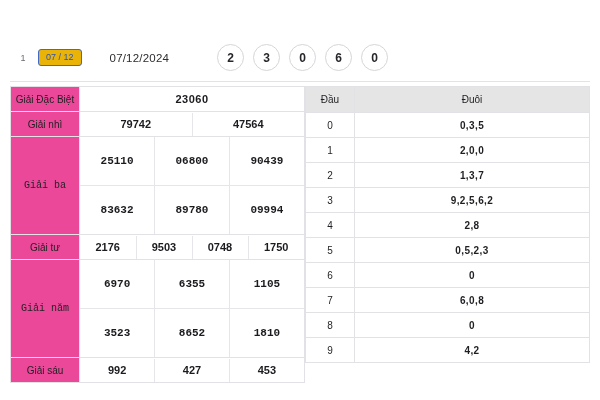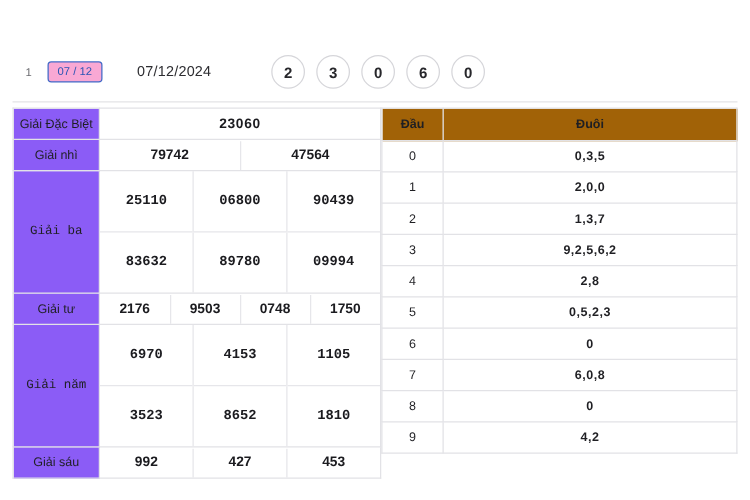--- a/index.html
+++ b/index.html
@@ -33,21 +33,21 @@
   }
   .page-num {
     width: 26px;
     text-align: center;
     font-size: 9px;
     color: #6b6b70;
   }
   .date-chip {
     border: 1px solid #4169c7;
     border-radius: 3px;
-    background: #f9a8d4;
+    background: #eab308;
     color: #2b55b5;
     font-size: 9px;
     padding: 3px 7px;
     line-height: 1;
     margin-left: 2px;
   }
   .date-main {
     font-size: 11.5px;
     color: #2d2d31;
     margin-left: 28px;
@@ -102,21 +102,21 @@
     text-align: center;
     vertical-align: middle;
     padding: 0;
     height: 24px;
   }
   .lbl {
     width: 68px;
     font-size: 9.5px;
     color: #2a2a2e;
     text-align: center;
-    background: #8b5cf6;
+    background: #ec4899;
   }
   .vals {
     padding: 0;
     border: none;
   }
   .inner {
     width: 100%;
     border-collapse: collapse;
     table-layout: fixed;
   }
@@ -137,24 +137,24 @@
     color: #e01b1b;
     font-size: 15px;
     font-weight: bold;
     letter-spacing: .5px;
   }
   .row-double td { height: 48px; font-family: Liberation Mono, monospace; }
 
   
   .right-table th {
     font-size: 10px;
-    font-weight: bold;
+    font-weight: normal;
     color: #1f1f23;
     height: 25px;
-    background: #a16207;
+    background: #e5e5e5;
   }
   .th-dau { width: 48px; }
   .cell-dau {
     font-size: 9.5px;
     color: #55555a;
   }
   .cell-duoi {
     font-size: 11px;
     font-weight: bold;
     color: #1b1b1f;
@@ -248,21 +248,21 @@
           </td>
         </tr>
 
         <tr class="row-double">
           <td class="lbl">Giải năm</td>
           <td class="vals">
             <table class="inner">
                 <tbody>
               <tr>
                 <td>6970</td>
-                <td>4153</td>
+                <td>6355</td>
                 <td>1105</td>
               </tr>
               <tr>
                 <td>3523</td>
                 <td>8652</td>
                 <td>1810</td>
               </tr>
             </tbody>
               </table>
           </td>

